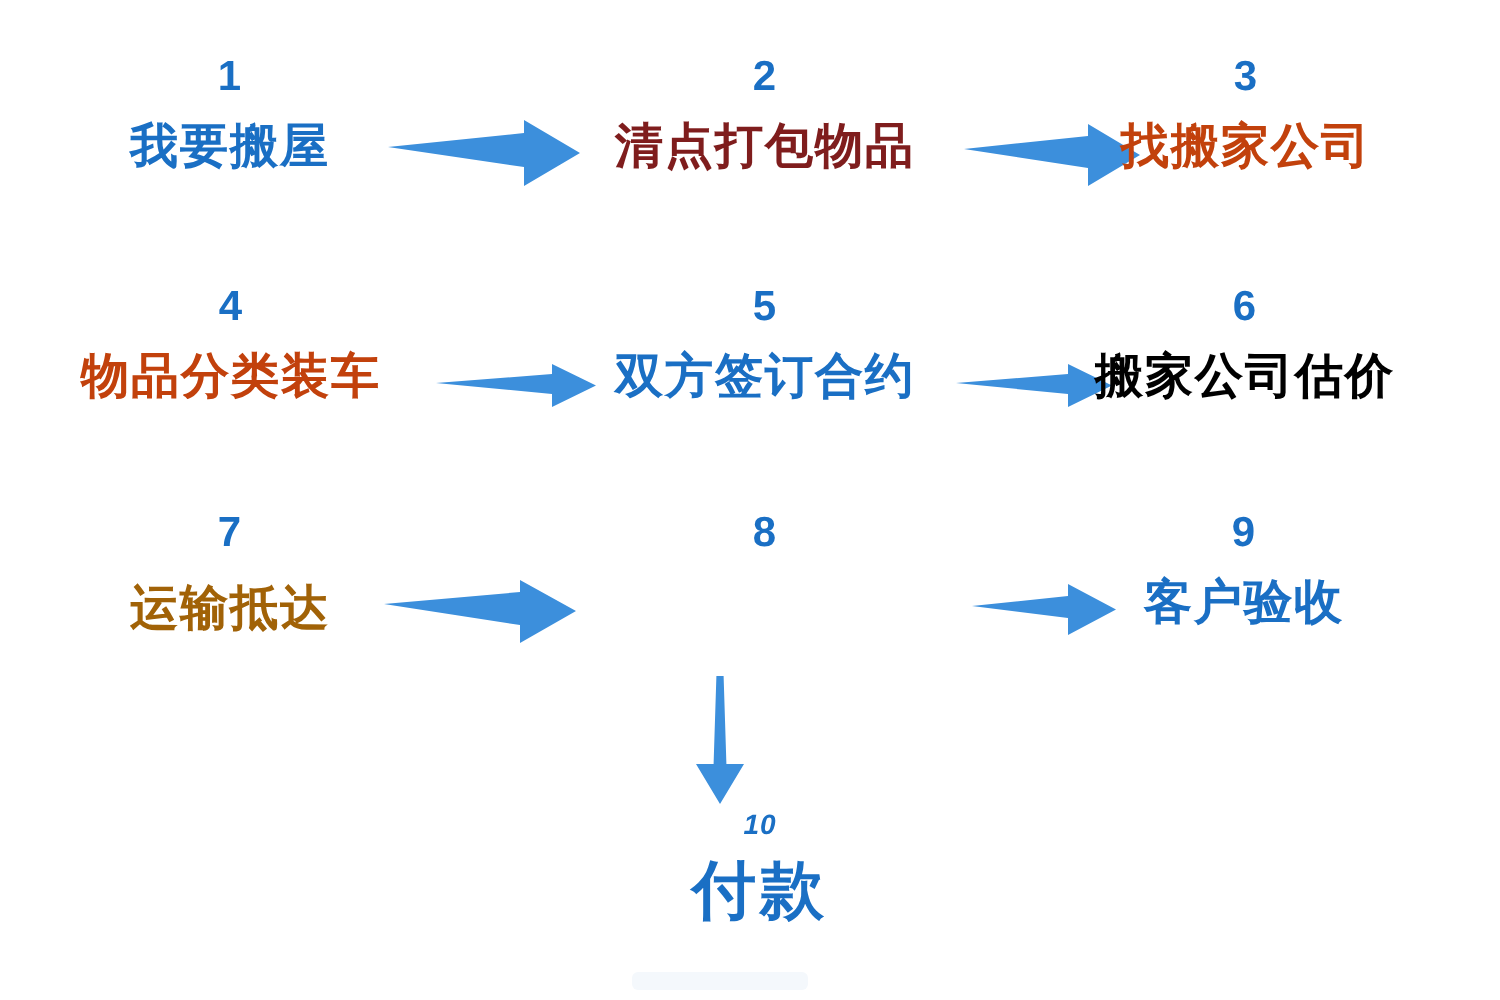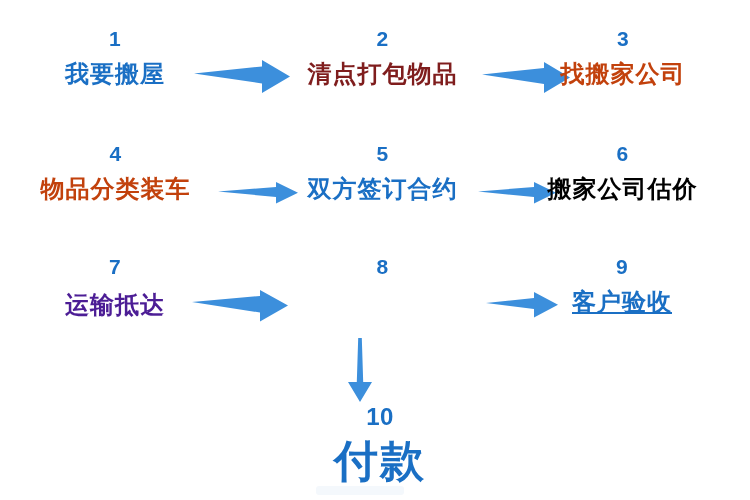--- a/index.html
+++ b/index.html
@@ -43,24 +43,25 @@
     font-size: 24px;
     font-weight: bold;
     color: #1a6fc4;
     line-height: 1;
     letter-spacing: 1px;
     margin-top: 13px;
   }
 
   
   .step.final .step-number {
-    font-size: 24px;
+    font-size: 14px;
+    font-style: italic;
   }
   .step.final .step-label {
-    font-size: 44px;
+    font-size: 32px;
     letter-spacing: 2px;
     margin-top: 10px;
   }
 
   
   .arrow {
     position: absolute;
     pointer-events: none;
   }
   .arrow svg {
@@ -136,42 +137,42 @@
     </svg>
   </div>
 
   <div class="step" style="left:535px; top:143px; width:175px;">
     <div class="step-number" style="color: rgb(26, 111, 196);">6</div>
     <div class="step-label" style="color: #000000;">搬家公司估价</div>
   </div>
 
   <div class="step" style="left:45px; top:256px; width:140px;">
     <div class="step-number" style="color: rgb(26, 111, 196);">7</div>
-    <div class="step-label" style="color: #4c1d95; margin-top: 16px;">运输抵达</div>
+    <div class="step-label" style="color: #a16207; margin-top: 16px;">运输抵达</div>
   </div>
 
   <div class="arrow" style="left:192px; top:290px;">
     <svg width="96" height="32" viewBox="0 0 96 32" aria-hidden="true">
       <path class="arrow-shape" d="M0 12 L68 6 L68 0 L96 15.5 L68 31.5 L68 22.5 Z" fill="#3c8fdc"></path>
     </svg>
   </div>
 
   <div class="step" style="left:295px; top:256px; width:175px;">
     <div class="step-number" style="color: rgb(26, 111, 196);">8</div>
   </div>
 
   <div class="arrow" style="left:486px; top:292px;">
     <svg width="72" height="26" viewBox="0 0 72 26" aria-hidden="true">
       <path class="arrow-shape" d="M0 11 L48 6 L48 0 L72 12.8 L48 25.5 L48 17 Z" fill="#3c8fdc"></path>
     </svg>
   </div>
 
   <div class="step" style="left:552px; top:256px; width:140px;">
     <div class="step-number" style="color: rgb(26, 111, 196);">9</div>
-    <div class="step-label" style="color: rgb(26, 111, 196); text-decoration: underline;">客户验收</div>
+    <div class="step-label" style="color: rgb(26, 111, 196);">客户验收</div>
   </div>
 
   <div class="arrow" style="left:347px; top:338px;">
     <svg width="26" height="64" viewBox="0 0 26 64" aria-hidden="true">
       <path class="arrow-shape" d="M11.2 0 L14.8 0 L16.2 44 L25 44 L13 64 L1 44 L9.8 44 Z" fill="#3c8fdc"></path>
     </svg>
   </div>
 
   <div class="step final" style="left:295px; top:405px; width:170px;">
     <div class="step-number" style="color: rgb(26, 111, 196);">10</div>

